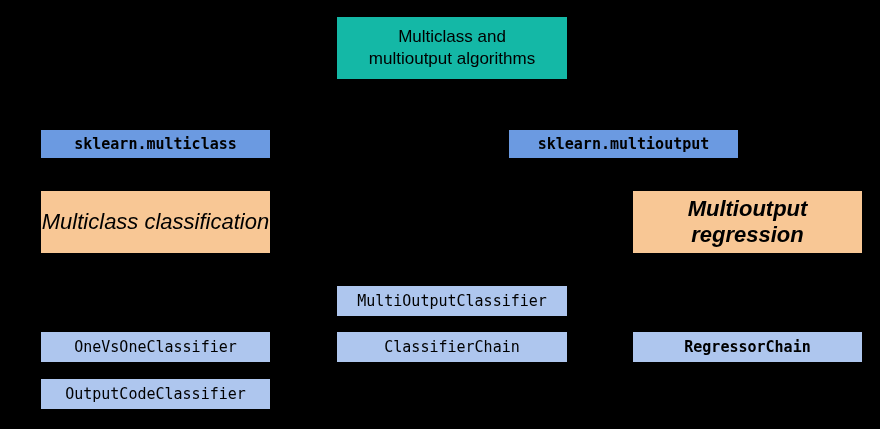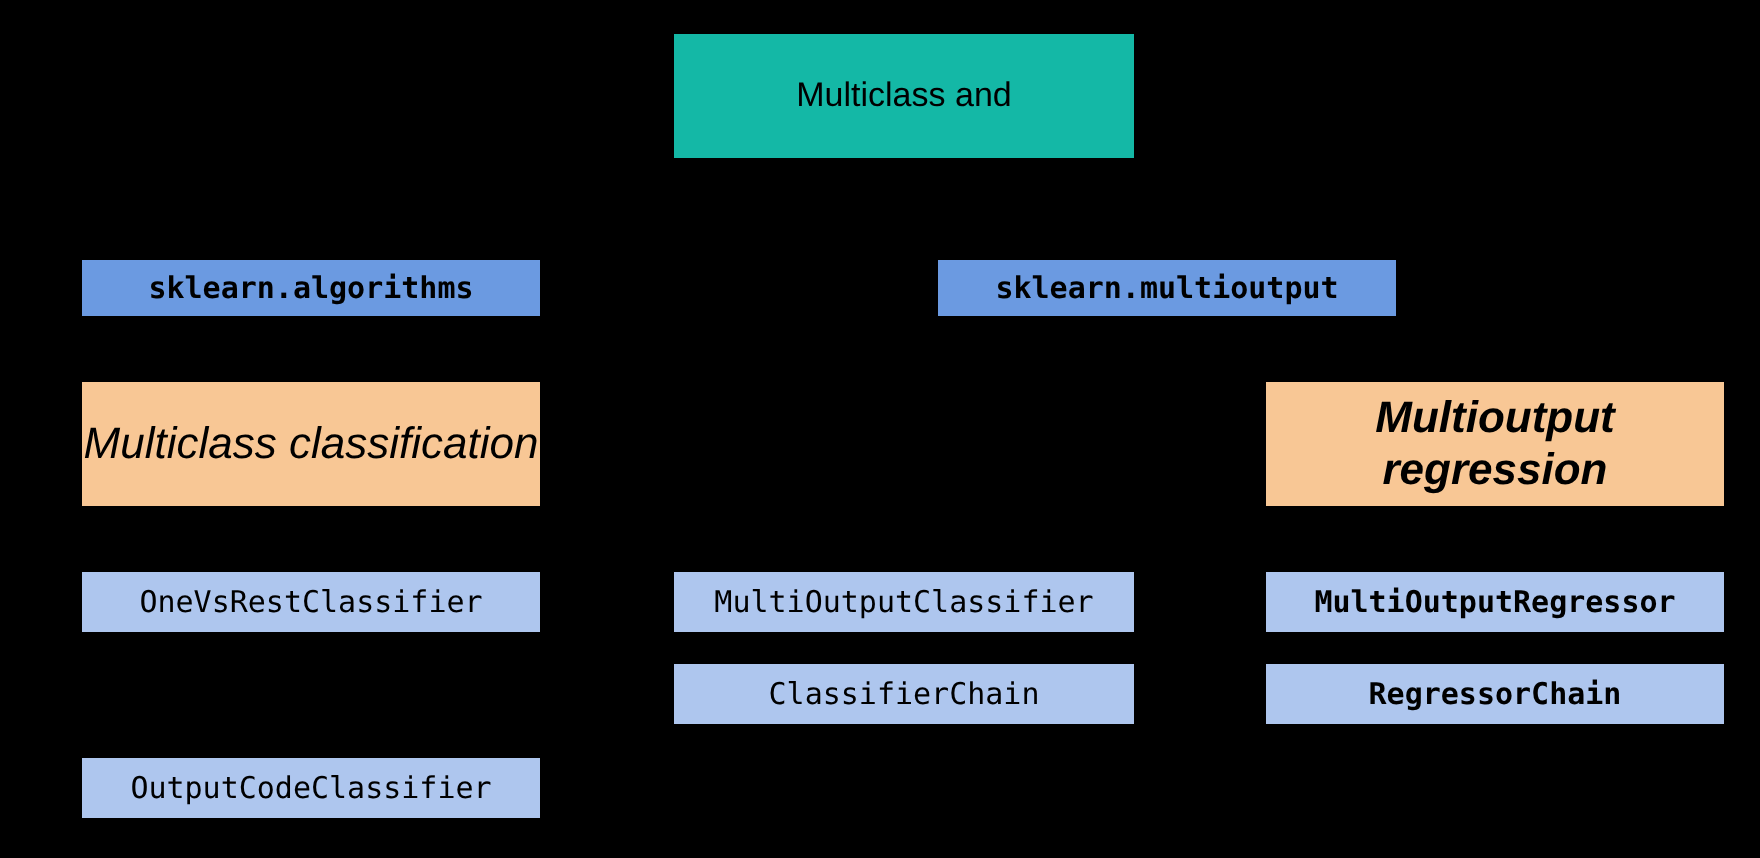--- a/index.html
+++ b/index.html
@@ -35,21 +35,21 @@
 
   
   .module-box {
     top: 129px; height: 30px;
     background: #6b9ae1;
     font-family: "DejaVu Sans Mono", monospace;
     font-weight: bold;
     font-size: 15px;
   }
   .module-multiclass  { left: 40px;  width: 231px; }
-  .module-multioutput { left: 468px; width: 231px; }
+  .module-multioutput { left: 508px; width: 231px; }
 
   
   .category-box {
     top: 190px; height: 64px;
     background: #f8c795;
     font-style: italic;
     font-size: 22px;
   }
 
   
@@ -68,37 +68,37 @@
   .row-1 { top: 331px; }
   .row-2 { top: 378px; }
 </style>
 </head>
 <body>
 
 <div class="canvas">
 
   <div class="box root-box">
     <span>Multiclass and</span>
+    <span>multioutput algorithms</span>
   </div>
 
-  <div class="box module-box module-multiclass">sklearn.algorithms</div>
+  <div class="box module-box module-multiclass">sklearn.multiclass</div>
 
   <div class="box module-box module-multioutput">sklearn.multioutput</div>
 
   <div class="box category-box col-0">Multiclass classification</div>
 
 
   <div class="box category-box col-2">Multioutput regression</div>
 
-  <div class="box leaf-box col-0 row-0">OneVsRestClassifier</div>
 
+  <div class="box leaf-box col-0 row-1">OneVsOneClassifier</div>
 
   <div class="box leaf-box col-0 row-2">OutputCodeClassifier</div>
 
   <div class="box leaf-box col-1 row-0">MultiOutputClassifier</div>
 
   <div class="box leaf-box col-1 row-1">ClassifierChain</div>
 
-  <div class="box leaf-box col-2 row-0">MultiOutputRegressor</div>
 
   <div class="box leaf-box col-2 row-1">RegressorChain</div>
 
 </div>
 
 </body></html>

